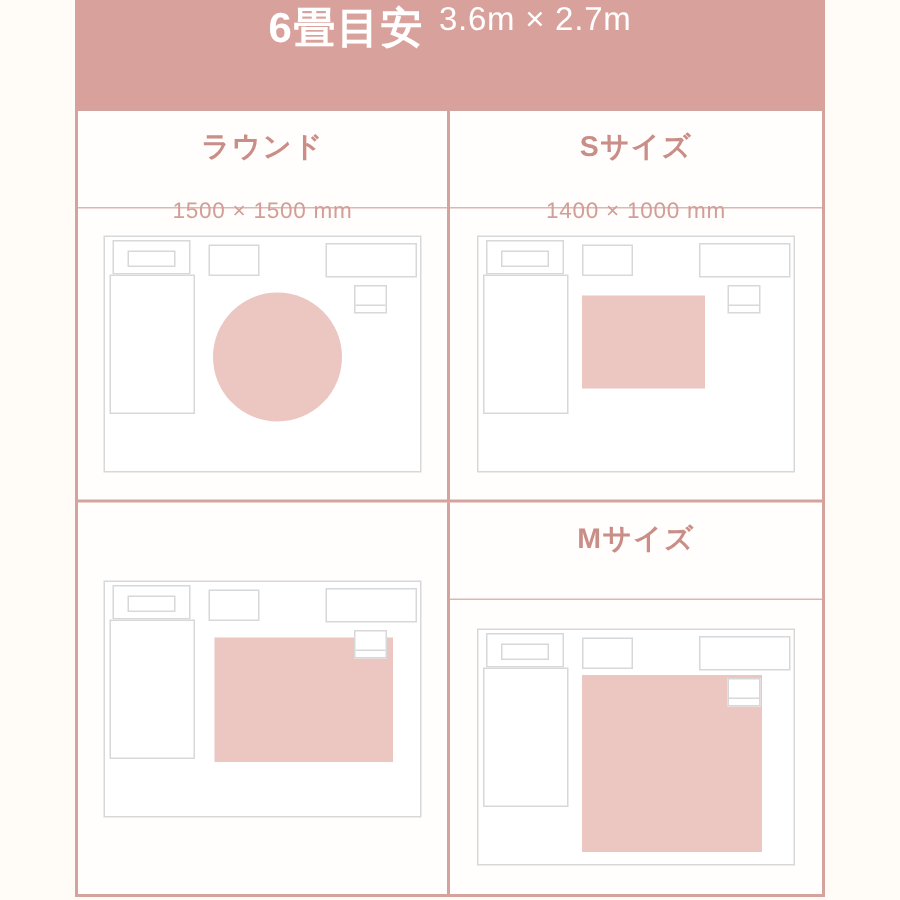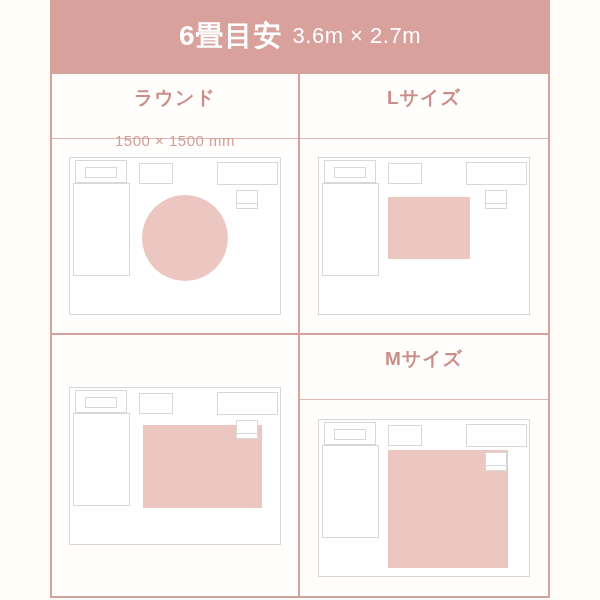--- a/index.html
+++ b/index.html
@@ -11,21 +11,21 @@
     overflow: hidden;
   }
   .canvas { position: absolute; inset: 0; }
 
   
   .header {
     position: absolute;
     left: 50px; top: 0;
     width: 500px; height: 72px;
     background: var(--salmon, #D9A19B);
-    display: flex; align-items: center; justify-content: center;
+    display: flex; align-items: flex-start; justify-content: center;
     gap: 10px;
     color: #fff;
   }
   .header .title { font-size: 28px; font-weight: 700; letter-spacing: 1px; }
   .header .dims  { font-size: 22px; font-weight: 500; letter-spacing: 0.5px; }
 
   
   .grid {
     position: absolute;
     left: 50px; top: 72px;
@@ -111,21 +111,22 @@
           <div class="furn desk"></div>
           <div class="furn chair">
             <div class="chair-line"></div>
           </div>
         </div>
       </div>
     </div>
 
     <div class="cell row-0">
       <div class="cell-label">
-        <div class="cell-title">Lサイズ</div>
+        <div class="cell-title">Sサイズ</div>
+        <div class="cell-size">1400 × 1000 mm</div>
       </div>
       <div class="diagram">
         <div class="room">
           <div class="rug" style="left: 69px; top: 39px; width: 82px; height: 62px;"></div>
           <div class="furn headboard">
             <div class="pillow"></div>
           </div>
           <div class="furn bed"></div>
           <div class="furn sidetable"></div>
           <div class="furn desk"></div>

